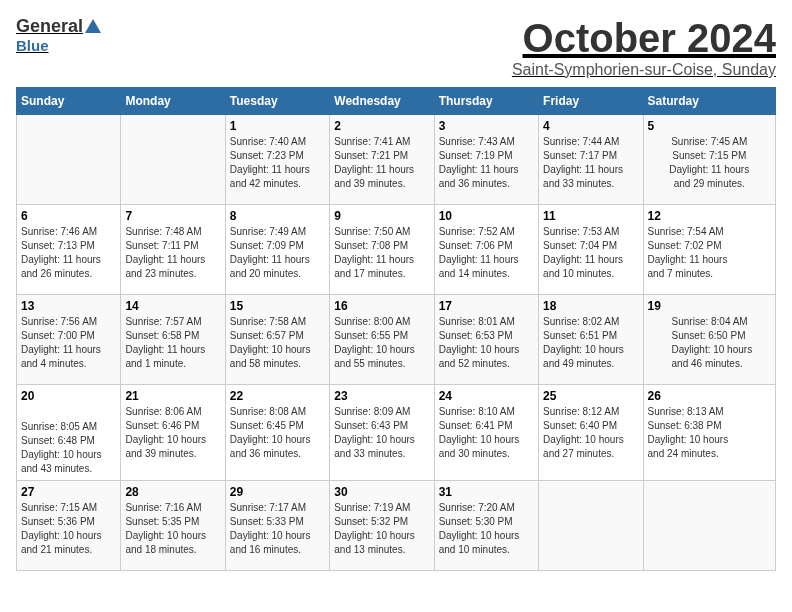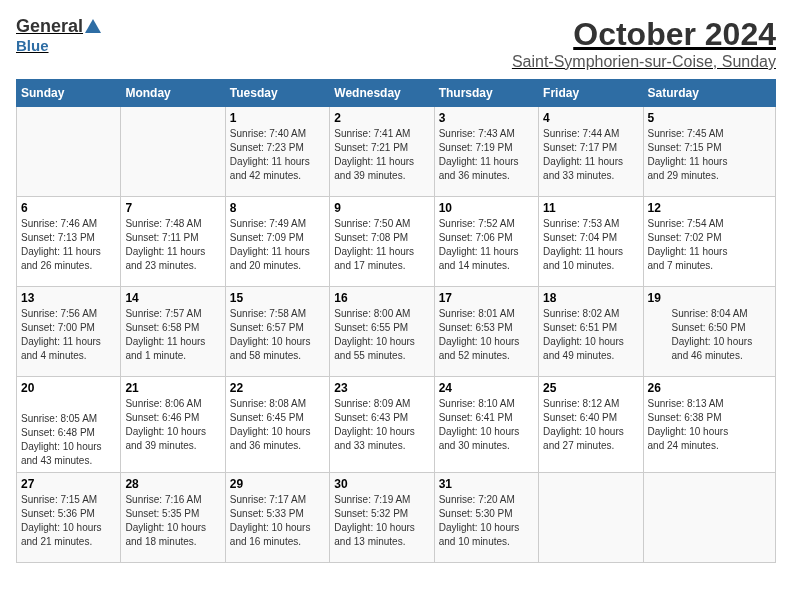--- a/index.html
+++ b/index.html
@@ -33,21 +33,21 @@
       color: #2e6da4;
     }
     .logo-row {
       display: flex;
       align-items: center;
     }
     .title-block {
       text-align: right;
     }
     .title-block h1 {
-      font-size: 32px;
+      font-size: 40px;
       font-weight: bold;
       color: #333;
     }
     .title-block h2 {
       font-size: 16px;
       font-weight: normal;
       color: #555;
     }
     table {
       width: 100%;
@@ -145,21 +145,21 @@
         </td>
         <td>
           <span class="day-num">4</span>
           <div class="day-info" style="white-space: pre-line;">Sunrise: 7:44 AM
 Sunset: 7:17 PM
 Daylight: 11 hours
 and 33 minutes.</div>
         </td>
         <td>
           <span class="day-num">5</span>
-          <div class="day-info" style="white-space: pre-line;">Sunrise: 7:45 AM
+          <div class="day-info" style="white-space: pre-line; text-align: center;">Sunrise: 7:45 AM
 Sunset: 7:15 PM
 Daylight: 11 hours
 and 29 minutes.</div>
         </td>
       </tr>
       <tr>
         <td>
           <span class="day-num">6</span>
           <div class="day-info" style="white-space: pre-line;">Sunrise: 7:46 AM
 Sunset: 7:13 PM

